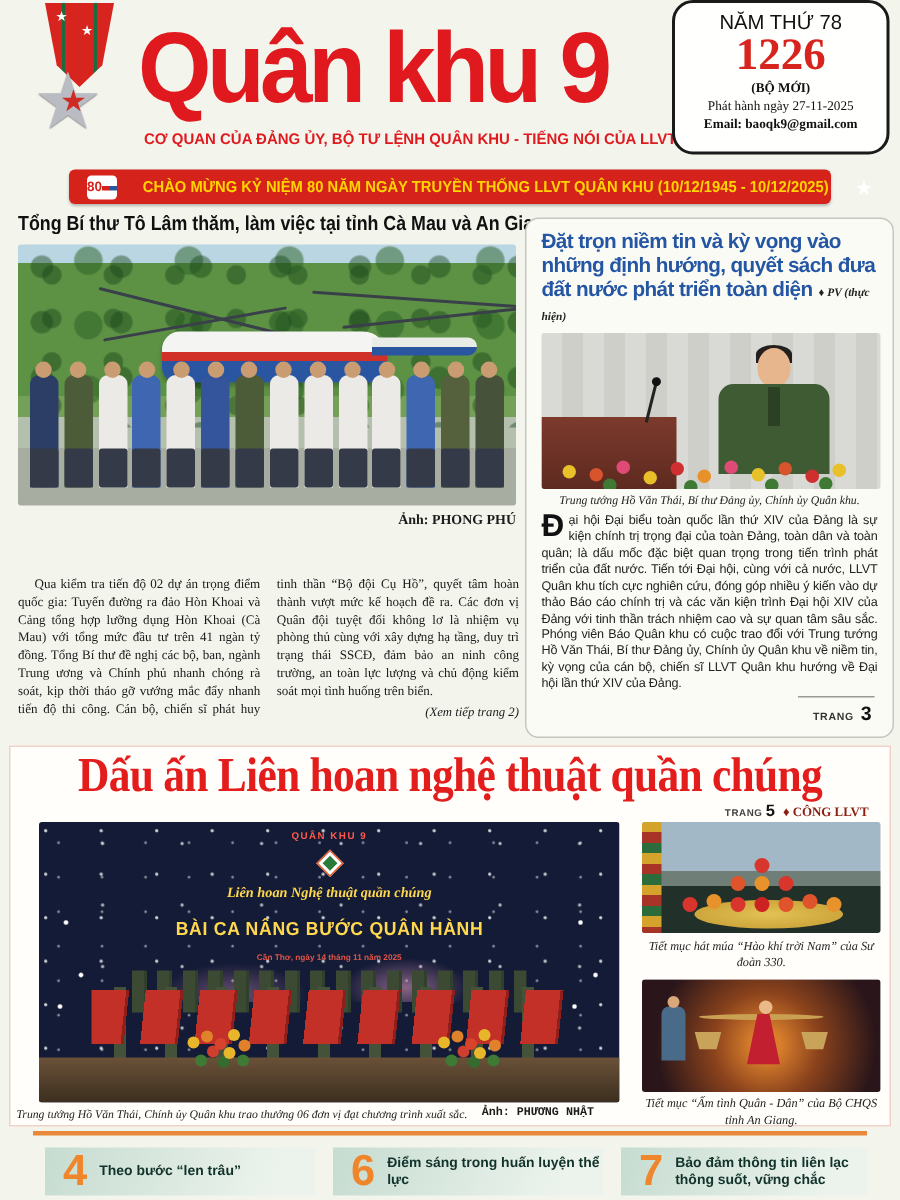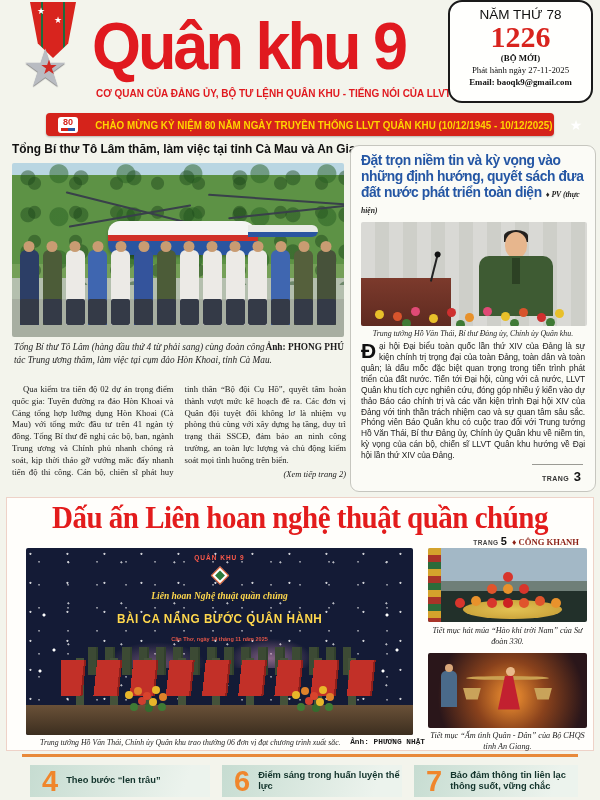--- a/index.html
+++ b/index.html
@@ -20,21 +20,21 @@
   .masthead-tagline{left:96px;top:88px;width:350px;font-size:10.3px;font-weight:bold;color:#e0191f;white-space:nowrap;transform:scaleX(.97);transform-origin:left center;}
   .issue-box{left:448px;top:0;width:145px;height:103px;background:#fffffd;border:2px solid #1a1a1a;border-radius:14px;text-align:center;box-sizing:border-box;padding-top:5px;}
   .issue-year{font-size:13.5px;color:#111;letter-spacing:0;}
   .issue-number{font-family:"Liberation Serif",serif;font-size:30px;line-height:30px;font-weight:bold;color:#d8241e;}
   .issue-edition{font-family:"Liberation Serif",serif;font-size:8.8px;font-weight:bold;color:#111;margin-top:1px;}
   .issue-date{font-family:"Liberation Serif",serif;font-size:8.8px;color:#111;margin-top:2px;}
   .issue-email{font-family:"Liberation Serif",serif;font-size:8.8px;font-weight:bold;color:#111;margin-top:2px;}
 
   
   .banner{left:46px;top:113px;width:508px;height:23px;background:#d5231b;border-radius:4px;display:flex;align-items:center;box-shadow:0 1px 2px rgba(0,0,0,.25);}
-  .badge80{margin-left:12px;width:20px;height:16px;background:#fff;border-radius:3px;display:flex;flex-direction:column;align-items:center;justify-content:center;flex:none;}
+  .badge80{margin-left:12px;width:20px;height:16px;background:#fff;border-radius:3px;display:flex;flex-direction:row;align-items:center;justify-content:center;flex:none;}
   .badge80 .n{font-size:9px;font-weight:bold;color:#d5231b;line-height:9px;}
   .badge80 .u{width:14px;height:3px;background:linear-gradient(90deg,#d5231b 0 50%,#2a55a0 50% 100%);margin-top:1px;}
   .banner-text{flex:1;text-align:center;color:#ffd400;font-weight:bold;font-size:10.6px;white-space:nowrap;transform:scaleX(.93);transform-origin:center;}
   .banner-star{margin-right:12px;color:#fff;font-size:14px;flex:none;line-height:14px;}
 
   
   .lead-headline{left:12px;top:141px;width:340px;font-size:13.5px;font-weight:bold;color:#101010;white-space:nowrap;transform:scaleX(.88);transform-origin:left center;}
   .lead-photo{left:12px;top:163px;width:332px;height:174px;overflow:hidden;border-radius:2px;
     background:linear-gradient(180deg,#b9d6e2 0 7%,#5d9245 7% 58%,#75a058 58% 66%,#b4bfae 66% 78%,#a7aea1 78% 100%);}
   .lead-photo .foliage{position:absolute;inset:0 0 30% 0;
@@ -109,21 +109,21 @@
   .front-row{position:absolute;left:12%;right:12%;top:59%;height:26%;background:repeating-linear-gradient(90deg,transparent 0 4px,#44523a 4px 12px,transparent 12px 34px);}
   .floor{position:absolute;left:0;right:0;bottom:0;height:16%;background:linear-gradient(180deg,#6a5138,#3c2e1f);}
   .bouquet{position:absolute;bottom:12%;width:50px;height:30px;}
   .bouquet::before{content:"";position:absolute;left:6px;top:8px;width:8px;height:8px;border-radius:50%;background:#e8b62a;
     box-shadow:9px -4px 0 #e0822a,18px 1px 0 #d8432c,27px -5px 0 #e8b62a,34px 2px 0 #e0822a,13px 6px 0 #cf3f2f,24px 7px 0 #e8b62a,5px 12px 0 #3f7a35,20px 13px 0 #356b2e,33px 12px 0 #3f7a35;}
   .bq1{left:24%;} .bq2{right:20%;}
   .spark{position:absolute;bottom:12%;width:40px;height:140px;
     background:radial-gradient(ellipse 55% 85% at 50% 100%,rgba(255,255,255,.95),rgba(255,255,255,.3) 55%,transparent 78%);
     background-image:radial-gradient(circle at 40% 30%,#fff 1px,transparent 2px),radial-gradient(circle at 65% 55%,#fff 1px,transparent 2px),radial-gradient(circle at 30% 70%,#fff 1px,transparent 2px);}
   .sp1{left:2px;} .sp2{right:2px;}
-  .fest-caption{position:absolute;left:33px;top:240px;width:385px;display:flex;justify-content:space-between;font-family:"Liberation Serif",serif;font-style:italic;font-size:7.8px;color:#1c1c1c;white-space:nowrap;}
+  .fest-caption{position:absolute;left:4px;top:240px;width:385px;display:flex;justify-content:space-between;font-family:"Liberation Serif",serif;font-style:italic;font-size:7.8px;color:#1c1c1c;white-space:nowrap;}
   .fest-caption .credit{font-style:normal;font-weight:bold;margin-left:6px;font-family:Liberation Mono, monospace;}
   .perf1{position:absolute;left:421px;top:50px;width:159px;height:74px;overflow:hidden;border-radius:2px;
     background:linear-gradient(180deg,#a3b8c6 0 44%,#6f7f78 44% 58%,#22302a 58% 100%);}
   .perf1 .pole{position:absolute;left:0;top:0;width:13px;height:100%;background:repeating-linear-gradient(180deg,#d4a32c 0 7px,#a83428 7px 14px,#2c6b3a 14px 21px);}
   .perf1 .mat{position:absolute;left:22%;bottom:4%;width:62%;height:26%;border-radius:50%;background:radial-gradient(#e3c254,#c49a32);}
   .perf1 .dancers{position:absolute;left:50%;bottom:16%;width:0;height:0;}
   .perf1 .dancers::before{content:"";position:absolute;left:-5px;top:-38px;width:10px;height:10px;border-radius:50%;background:#d8352c;
     box-shadow:-16px 12px 0 #e0542c,16px 12px 0 #d8352c,-32px 24px 0 #e8922c,0 12px 0 #e8922c,32px 24px 0 #e0542c,-48px 26px 0 #d8352c,48px 26px 0 #e8922c,-16px 26px 0 #d8352c,16px 26px 0 #e0542c,0 26px 0 #c22;}
   .perf-cap{position:absolute;left:421px;width:159px;text-align:center;font-family:"Liberation Serif",serif;font-style:italic;font-size:8.2px;line-height:1.3;color:#1c1c1c;}
   .pc1{top:128px;} .pc2{top:233px;}
@@ -196,21 +196,20 @@
         <i></i>
         <i></i>
         <i></i>
         <i></i>
         <i></i>
         <i></i>
     </div>
   </div>
   <div class="abs lead-caption">
     <span class="credit">Ảnh: PHONG PHÚ</span>
-    <span>Tổng Bí thư Tô Lâm (hàng đầu thứ 4 từ phải sang) cùng đoàn công tác Trung ương thăm, làm việc tại cụm đảo Hòn Khoai, tỉnh Cà Mau.</span>
   </div>
   <div class="abs lead-body">
     <p>Qua kiểm tra tiến độ 02 dự án trọng điểm quốc gia: Tuyến đường ra đảo Hòn Khoai và Cảng tổng hợp lưỡng dụng Hòn Khoai (Cà Mau) với tổng mức đầu tư trên 41 ngàn tỷ đồng. Tổng Bí thư đề nghị các bộ, ban, ngành Trung ương và Chính phủ nhanh chóng rà soát, kịp thời tháo gỡ vướng mắc đẩy nhanh tiến độ thi công. Cán bộ, chiến sĩ phát huy tinh thần “Bộ đội Cụ Hồ”, quyết tâm hoàn thành vượt mức kế hoạch đề ra. Các đơn vị Quân đội tuyệt đối không lơ là nhiệm vụ phòng thủ cùng với xây dựng hạ tầng, duy trì trạng thái SSCĐ, đảm bảo an ninh công trường, an toàn lực lượng và chủ động kiểm soát mọi tình huống trên biển.</p>
     <div class="cont-note">(Xem tiếp trang 2)</div>
   </div>
 
   <div class="abs interview-box">
     <div class="iv-headline"><span>Đặt trọn niềm tin và kỳ vọng vào những định hướng, quyết sách đưa đất nước phát triển toàn diện</span><span class="iv-byline">♦ PV (thực hiện)</span></div>
     <div class="iv-photo">
       <div class="podium"></div>
@@ -230,21 +229,21 @@
       <span class="lbl">TRANG</span>
       <span class="num">3</span>
     </div>
   </div>
 
   <div class="abs festival-box">
     <div class="fest-headline">Dấu ấn Liên hoan nghệ thuật quần chúng</div>
     <div class="fest-subline">
       <span class="t">TRANG</span>
       <span class="n">5</span>
-      <span class="b">♦ CÔNG KHANH</span>
+      <span class="b">♦ CÔNG LLVT</span>
     </div>
 
     <div class="stage">
       <div class="backdrop"></div>
       <div class="stage-org">QUÂN KHU 9</div>
       <div class="stage-logo"></div>
       <div class="stage-script">Liên hoan Nghệ thuật quần chúng</div>
       <div class="stage-main">BÀI CA NÂNG BƯỚC QUÂN HÀNH</div>
       <div class="stage-sub">Cần Thơ, ngày 14 tháng 11 năm 2025</div>
       <div class="back-row"></div>

